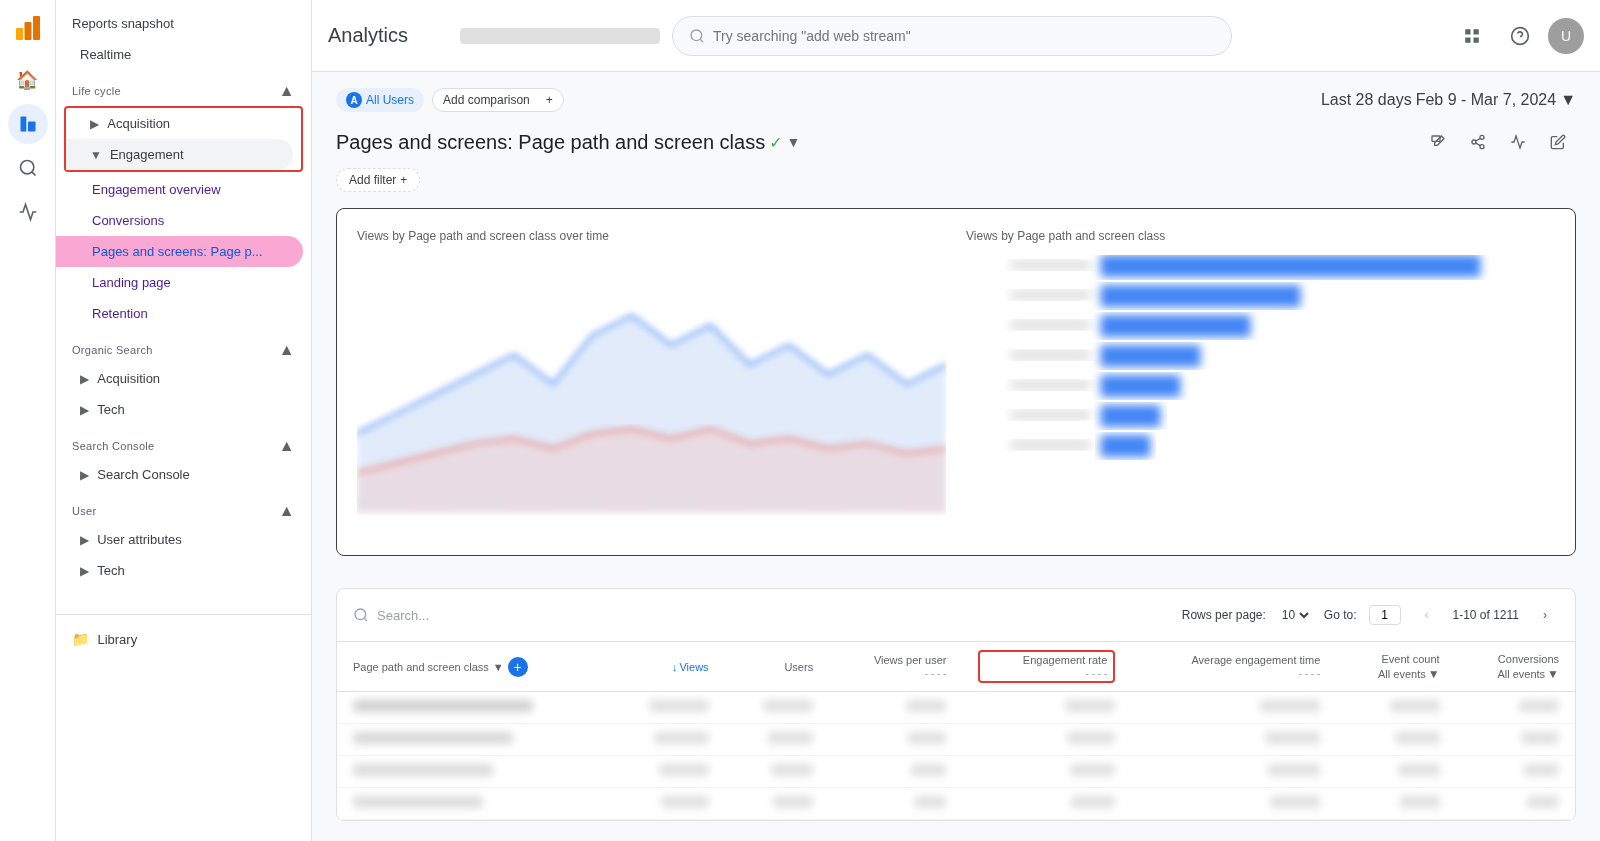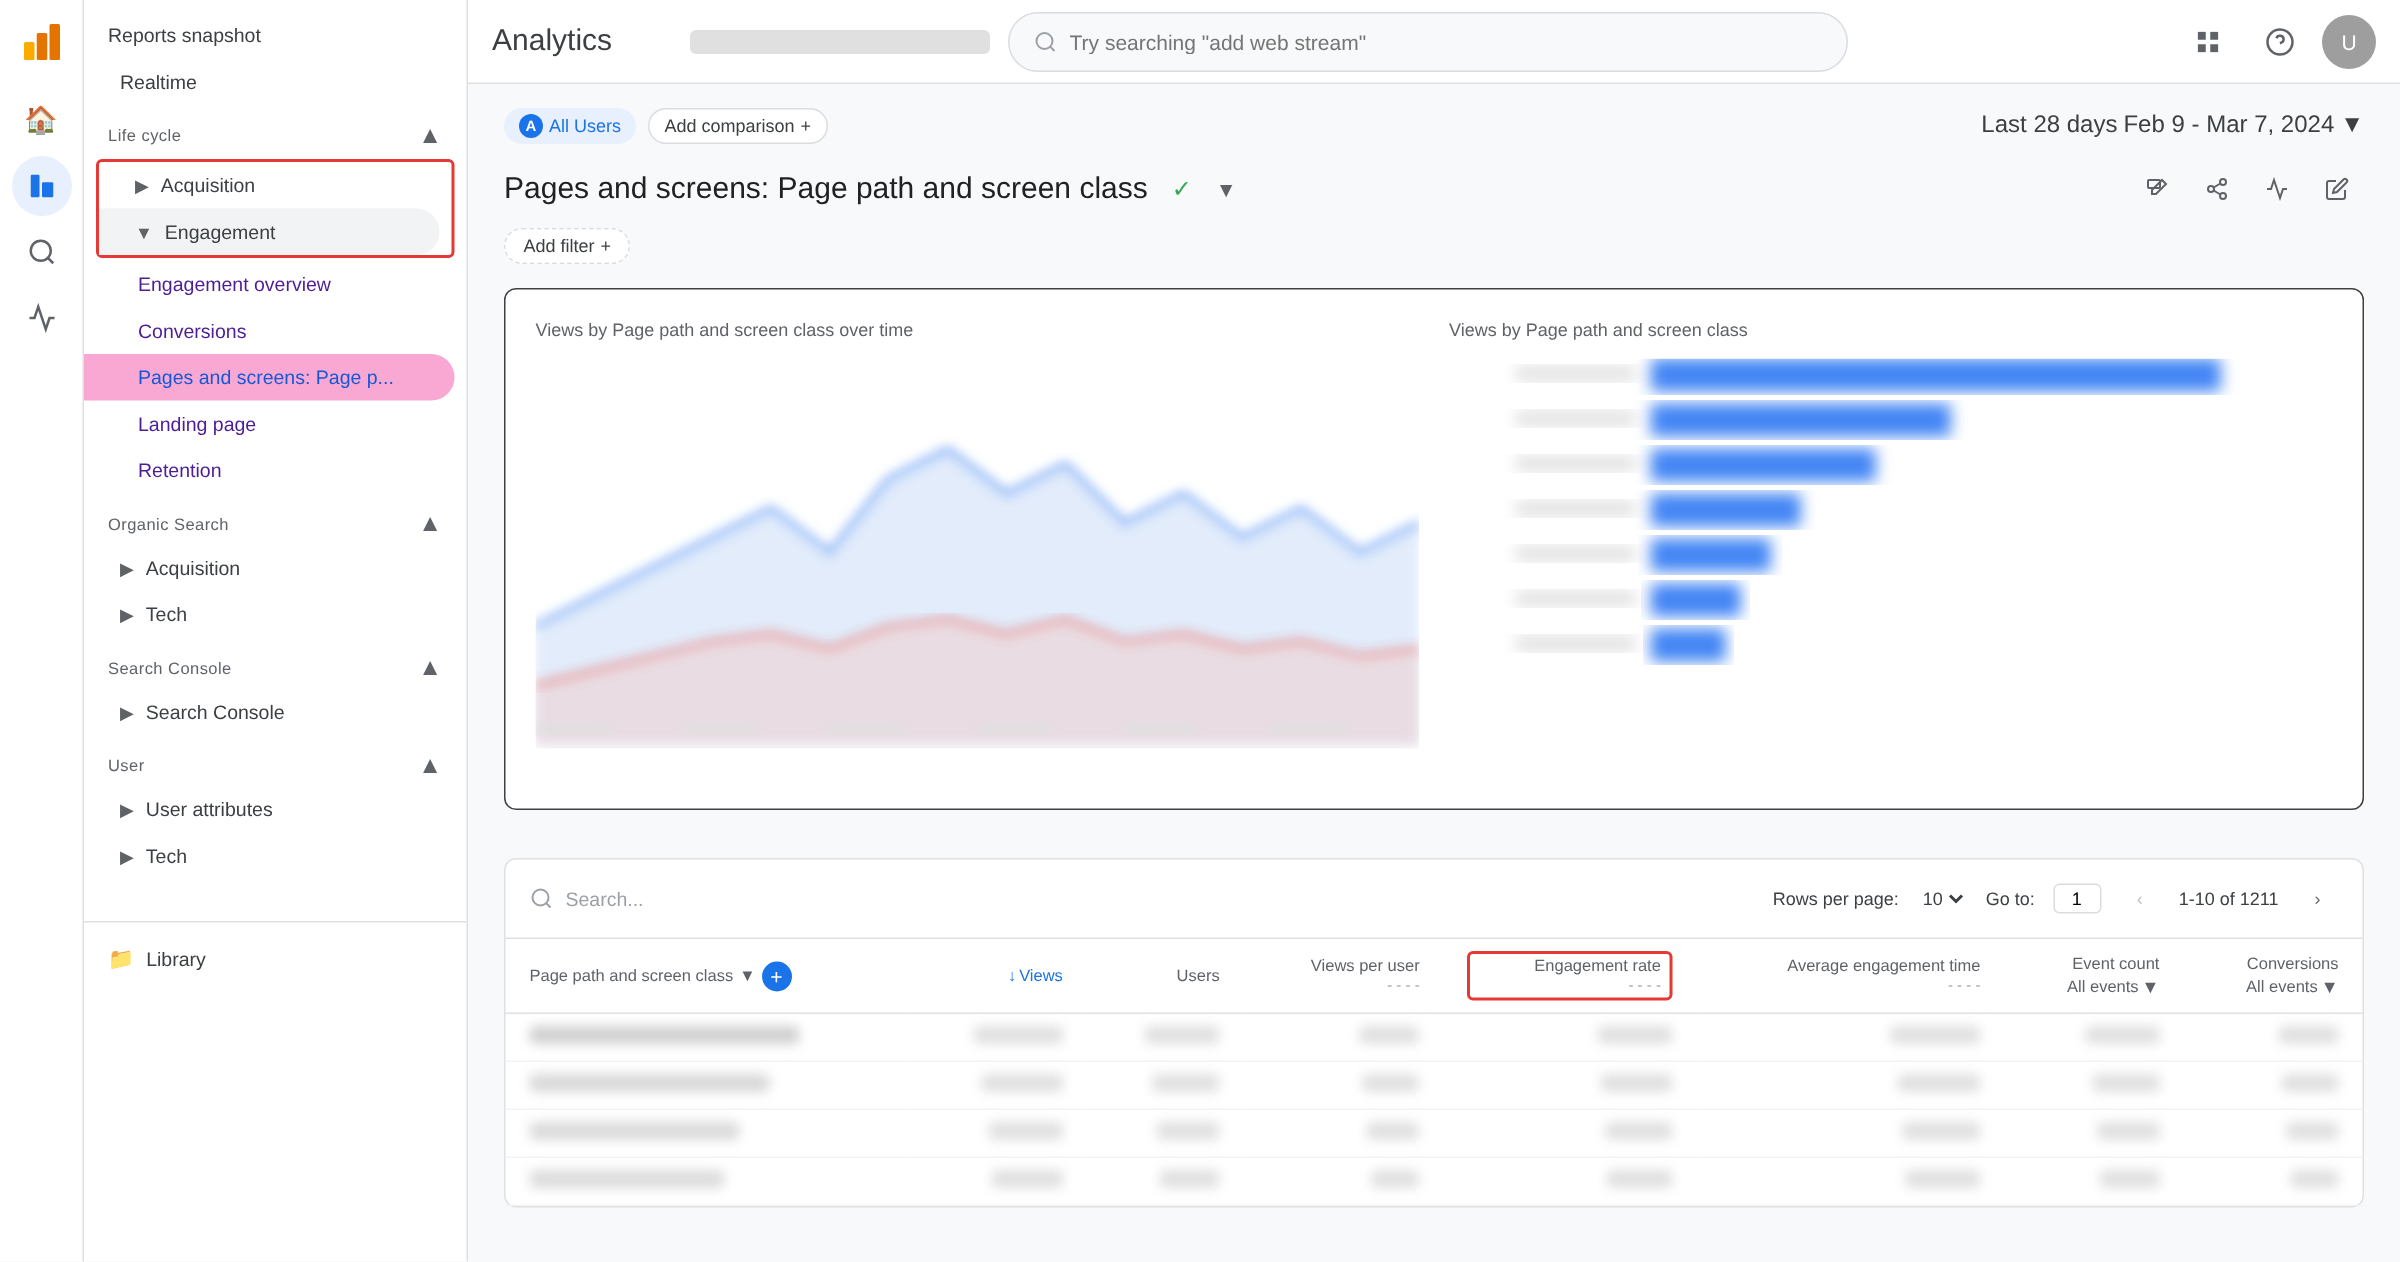--- a/index.html
+++ b/index.html
@@ -113,21 +113,21 @@
     
     .main-content {
       flex: 1;
       display: flex;
       flex-direction: column;
       overflow: hidden;
     }
 
     
     .top-bar {
-      height: 56px;
+      height: 72px;
       background: #fff;
       border-bottom: 1px solid #e0e0e0;
       display: flex;
       align-items: center;
       padding: 0 16px;
       gap: 12px;
       flex-shrink: 0;
     }
     .top-bar .app-title {
       font-size: 20px;
@@ -225,21 +225,21 @@
       display: flex;
       align-items: center;
       justify-content: center;
       color: white;
       font-size: 10px;
       font-weight: 700;
     }
     .add-comparison-btn {
       display: flex;
       align-items: center;
-      gap: 4px;
+      gap: 16px;
       border: 1px solid #dadce0;
       border-radius: 16px;
       padding: 4px 10px;
       font-size: 12px;
       color: #3c4043;
       cursor: pointer;
       background: white;
     }
     .date-range {
       font-size: 16px;
@@ -252,21 +252,21 @@
     
     .page-title-row {
       display: flex;
       align-items: center;
       justify-content: space-between;
       margin-bottom: 8px;
     }
     .page-title {
       display: flex;
       align-items: center;
-      gap: 16px;
+      gap: 4px;
       font-size: 20px;
       color: #202124;
       font-weight: 400;
     }
     .title-status-icon {
       color: #34a853;
       font-size: 16px;
     }
     .title-actions { display: flex; align-items: center; gap: 4px; }
     .title-action-btn {

